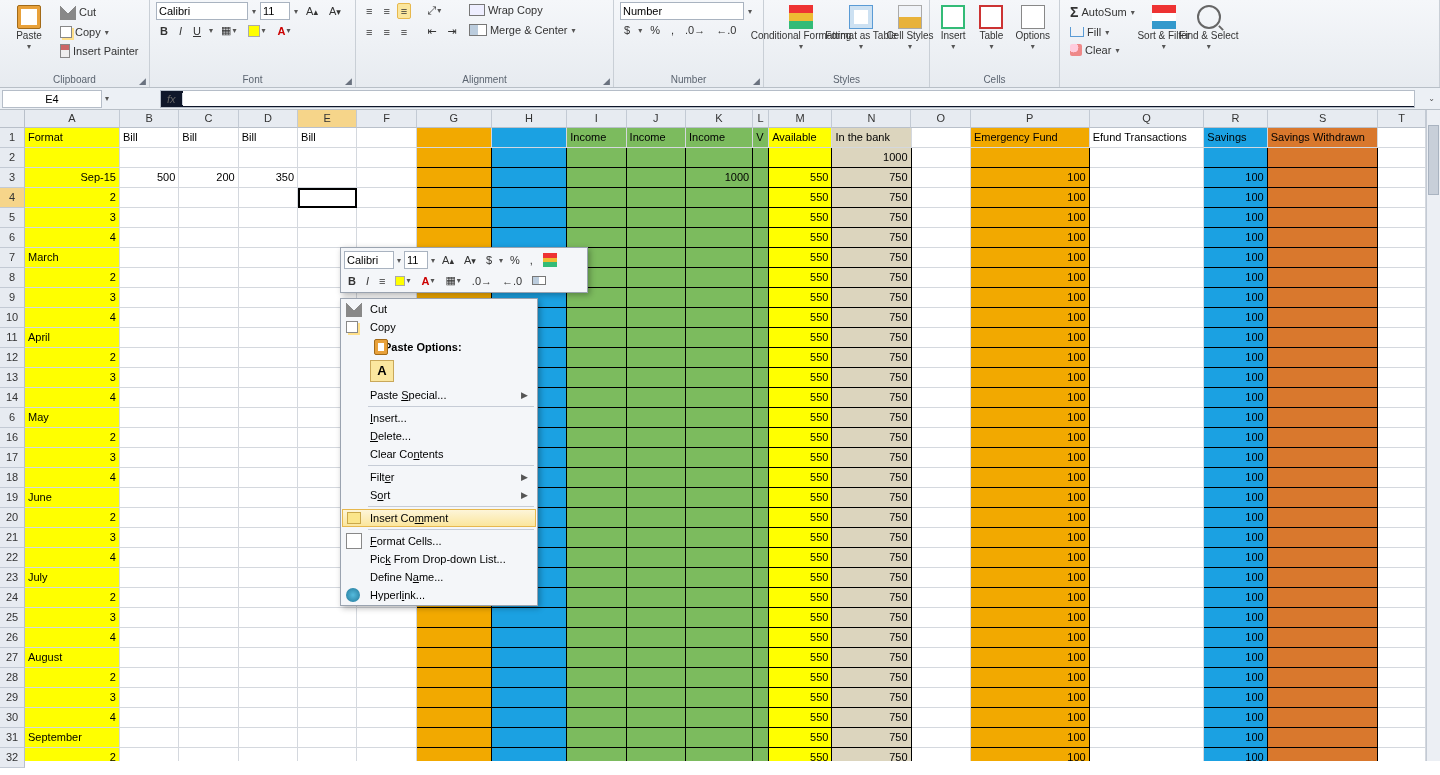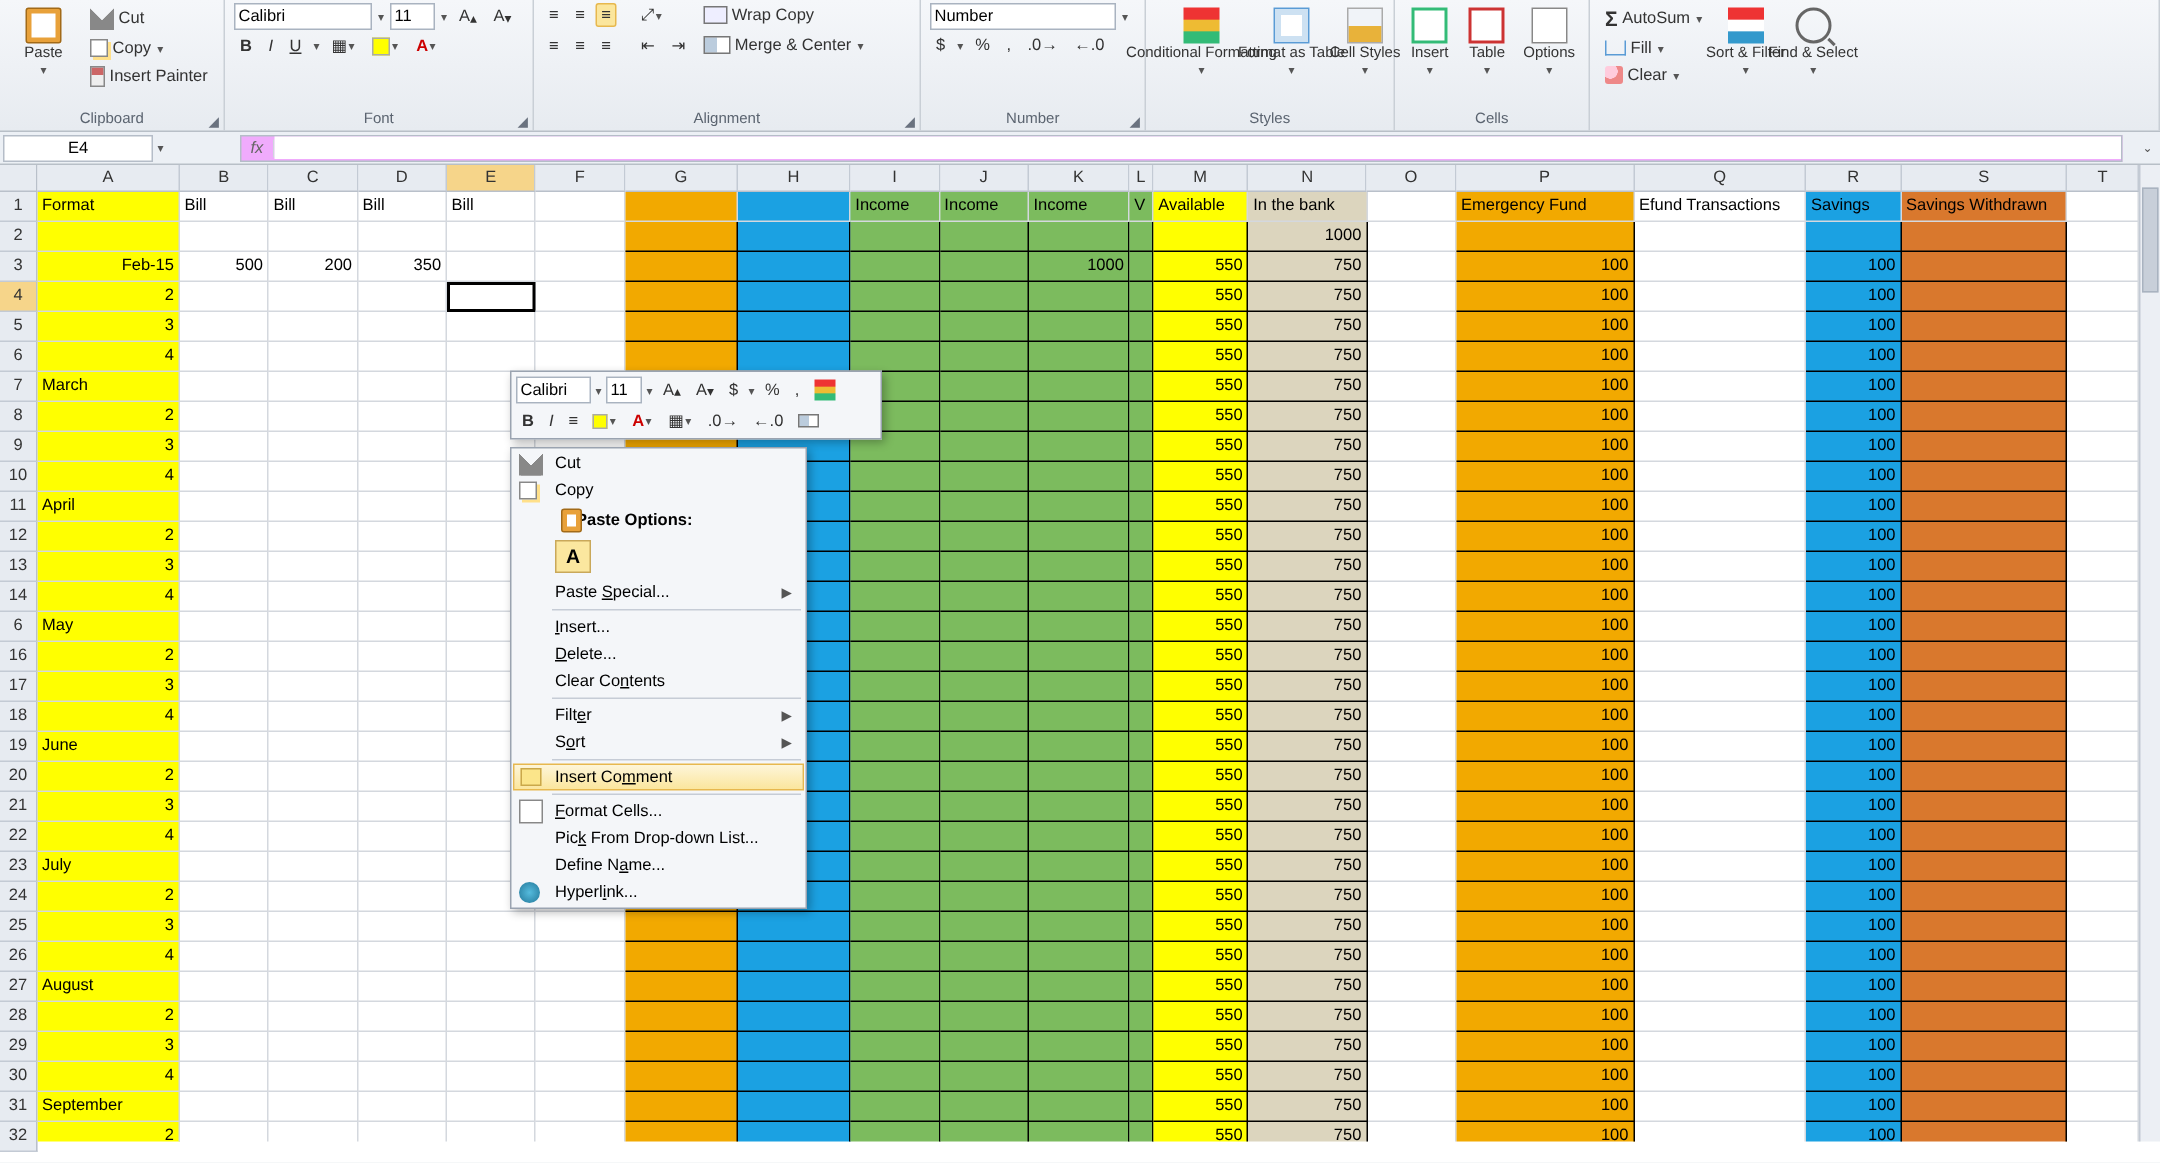--- a/index.html
+++ b/index.html
@@ -16,21 +16,21 @@
 .rbtn { padding: 1px 3px; border: 1px solid transparent; border-radius: 2px; cursor: default; color: #333; display: inline-flex; align-items: center; white-space: nowrap; }
 .big-btn { display: flex; flex-direction: column; align-items: center; justify-content: center; width: 46px; font-size: 10px; text-align: center; padding: 2px; gap: 1px; }
 .big-btn .ico { width: 24px; height: 24px; }
 .ico { display: inline-block; width: 16px; height: 16px; }
 select.fake, input.fake { font-size: 11px; border: 1px solid #a9b3c0; background: #fff; height: 18px; padding: 0 2px; }
 .drop-arrow { font-size: 8px; color: #555; padding: 0 1px; }
 
 
 .formula-bar { background: #ecf0f5; border-bottom: 1px solid #b8bfc7; height: 22px; display: flex; align-items: center; }
 .name-box { width: 100px; border: 1px solid #b5bdc8; background: #fff; margin: 0 2px; height: 18px; text-align: center; font-size: 11px; }
-.fx-area { flex: 1; display: flex; align-items: center; border: 1px solid #b5bdc8; background: #f0abfc; height: 18px; margin-right: 12px; }
+.fx-area { flex: 1; display: flex; align-items: center; border: 1px solid #b5bdc8; background: #0f172a; height: 18px; margin-right: 12px; }
 .fx-label { font-style: italic; color: #666; padding: 0 6px; border-right: 1px solid #d0d5de; }
 .fx-input { flex: 1; border: none; outline: none; padding: 0 4px; }
 
 
 .sheet-wrap { position: relative; height: calc(775px - 88px - 22px); background: #fff; }
 .corner { position: absolute; left: 0; top: 0; width: 25px; height: 18px; background: #e7ebf1; border-right: 1px solid #b9c0ca; border-bottom: 1px solid #b9c0ca; }
 .col-headers { position: absolute; left: 25px; top: 0; right: 14px; height: 18px; display: flex; }
 .col-h { background: #e7ebf1; border-right: 1px solid #c3cad4; border-bottom: 1px solid #b9c0ca; text-align: center; font-size: 11px; color: #333; line-height: 17px; }
 .col-h.sel { background: #f6d58a; }
 .row-headers { position: absolute; left: 0; top: 18px; width: 25px; bottom: 14px; }
@@ -352,21 +352,21 @@
         <div class="cell yellow border-strong r" style="width: 64px;"></div>
         <div class="cell tan border-strong r" style="width: 80px;">1000</div>
         <div class="cell" style="width: 60px;"></div>
         <div class="cell orange border-strong r" style="width: 120px;"></div>
         <div class="cell" style="width: 116px;"></div>
         <div class="cell blue border-strong r" style="width: 64px;"></div>
         <div class="cell darkorange border-strong" style="width: 112px;"></div>
         <div class="cell" style="width: 48px;"></div>
       </div>
       <div class="row">
-        <div class="cell yellow r" style="width: 96px;">Feb-15</div>
+        <div class="cell yellow r" style="width: 96px;">Sep-15</div>
         <div class="cell r" style="width: 60px;">500</div>
         <div class="cell r" style="width: 60px;">200</div>
         <div class="cell r" style="width: 60px;">350</div>
         <div class="cell" style="width: 60px;"></div>
         <div class="cell" style="width: 60px;"></div>
         <div class="cell orange border-strong" style="width: 76px;"></div>
         <div class="cell blue border-strong" style="width: 76px;"></div>
         <div class="cell green border-strong" style="width: 60px;"></div>
         <div class="cell green border-strong" style="width: 60px;"></div>
         <div class="cell green border-strong r" style="width: 68px;">1000</div>

